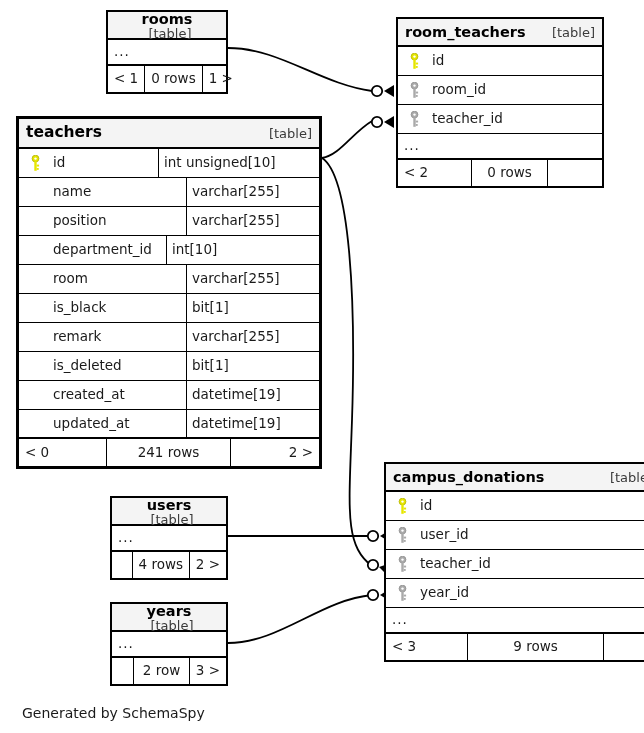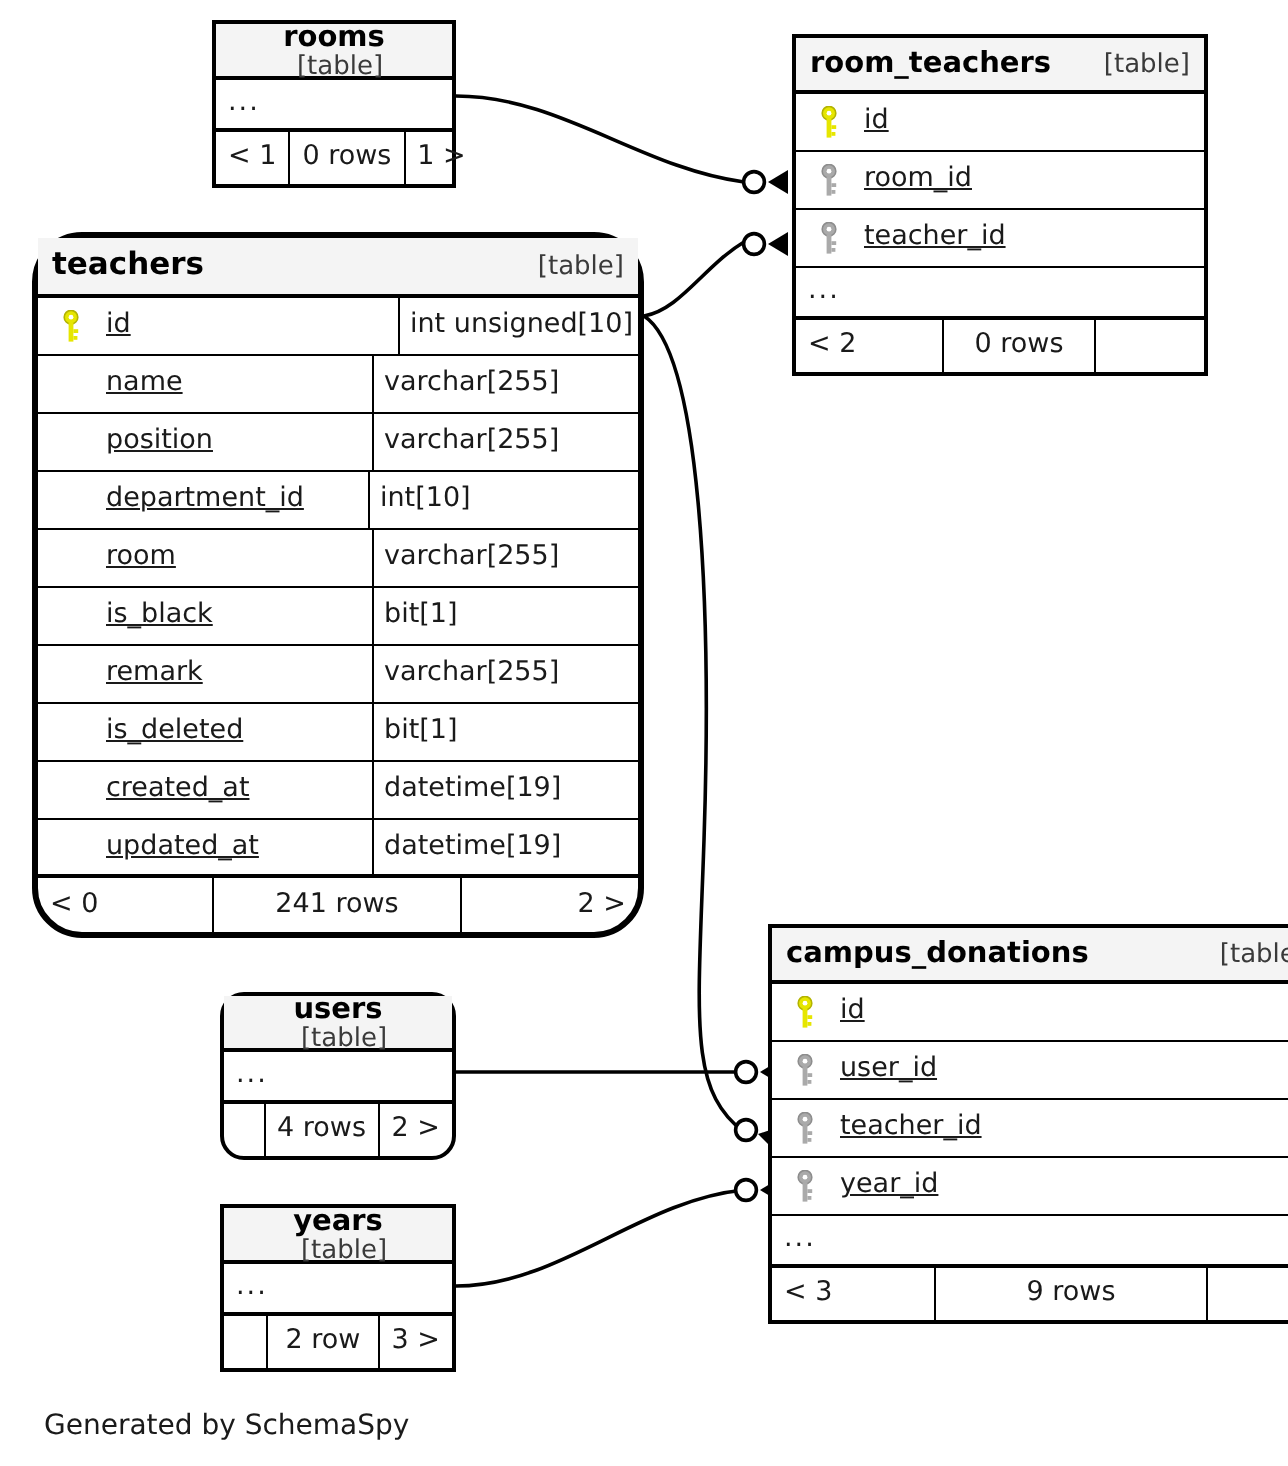--- a/index.html
+++ b/index.html
@@ -41,21 +41,20 @@
     position: absolute;
     z-index: 2;
     background: #ffffff;
     border: 2px solid #000000;
     box-sizing: border-box;
     font-size: 13.5px;
     line-height: 1;
   }
   .db-table.thick {
     border-width: 3px;
-    border-radius: 25px;
   }
 
   .tbl-header {
     background: #f4f4f4;
     border-bottom: 2px solid #000000;
     box-sizing: border-box;
     display: flex;
     align-items: center;
     justify-content: space-between;
     padding: 0 7px;
@@ -92,21 +91,20 @@
   }
 
   .col-name {
     flex: 1 1 auto;
     display: flex;
     align-items: center;
     padding-left: 6px;
     box-sizing: border-box;
     white-space: nowrap;
     overflow: hidden;
-    text-decoration: underline;
   }
   .col-type {
     flex: 0 0 auto;
     display: flex;
     align-items: center;
     padding-left: 5px;
     padding-right: 5px;
     border-left: 1px solid #000000;
     box-sizing: border-box;
     white-space: nowrap;
@@ -296,21 +294,21 @@
           <svg width="11" height="17" viewBox="0 0 11 17">
             <circle cx="5.5" cy="3.6" r="3.4" fill="#e6e600" stroke="#b3b300" stroke-width="0.8"></circle>
             <circle cx="5.5" cy="3.6" r="1.2" fill="#ffffff"></circle>
             <rect x="4.3" y="6.2" width="2.4" height="9.6" fill="#e6e600"></rect>
             <rect x="6.7" y="9.6" width="2.4" height="1.9" fill="#e6e600"></rect>
             <rect x="6.7" y="13.0" width="2.0" height="1.9" fill="#e6e600"></rect>
           </svg>
         </span>
         <span class="col-label">id</span>
       </div>
-      <div class="col-type" style="width:120px;margin-left:16px;">int unsigned[10]</div>
+      <div class="col-type" style="width:161px;margin-left:16px;">int unsigned[10]</div>
     </div>
 
     <div class="tbl-row">
       <div class="col-name">
         <span class="keyslot"></span>
         <span class="col-label">name</span>
       </div>
       <div class="col-type" style="width:133px;">varchar[255]</div>
     </div>
 
@@ -320,21 +318,21 @@
         <span class="col-label">position</span>
       </div>
       <div class="col-type" style="width:133px;">varchar[255]</div>
     </div>
 
     <div class="tbl-row">
       <div class="col-name">
         <span class="keyslot"></span>
         <span class="col-label">department_id</span>
       </div>
-      <div class="col-type" style="width:135px;">int[10]</div>
+      <div class="col-type" style="width:153px;">int[10]</div>
     </div>
 
     <div class="tbl-row">
       <div class="col-name">
         <span class="keyslot"></span>
         <span class="col-label">room</span>
       </div>
       <div class="col-type" style="width:133px;">varchar[255]</div>
     </div>
 
@@ -378,21 +376,21 @@
       <div class="col-type" style="width:133px;">datetime[19]</div>
     </div>
 
     <div class="tbl-footer" style="height:27px;">
       <div class="foot-cell foot-left" style="width:88px;">&lt; 0</div>
       <div class="foot-cell foot-center">241 rows</div>
       <div class="foot-cell foot-right" style="width:88px;">2 &gt;</div>
     </div>
   </div>
 
-  <div class="db-table" style="left:110px; top:496px; width:118px;border-radius:12px;">
+  <div class="db-table" style="left:110px; top:496px; width:118px;">
     <div class="tbl-header compact">
       <span class="tbl-name">users</span>
       <span class="tbl-kind">[table]</span>
     </div>
     <div class="tbl-ellipsis">...</div>
     <div class="tbl-footer">
       <div class="foot-cell foot-left" style="width:22px;"></div>
       <div class="foot-cell foot-center">4 rows</div>
       <div class="foot-cell foot-right" style="width:36px;">2 &gt;</div>
     </div>

